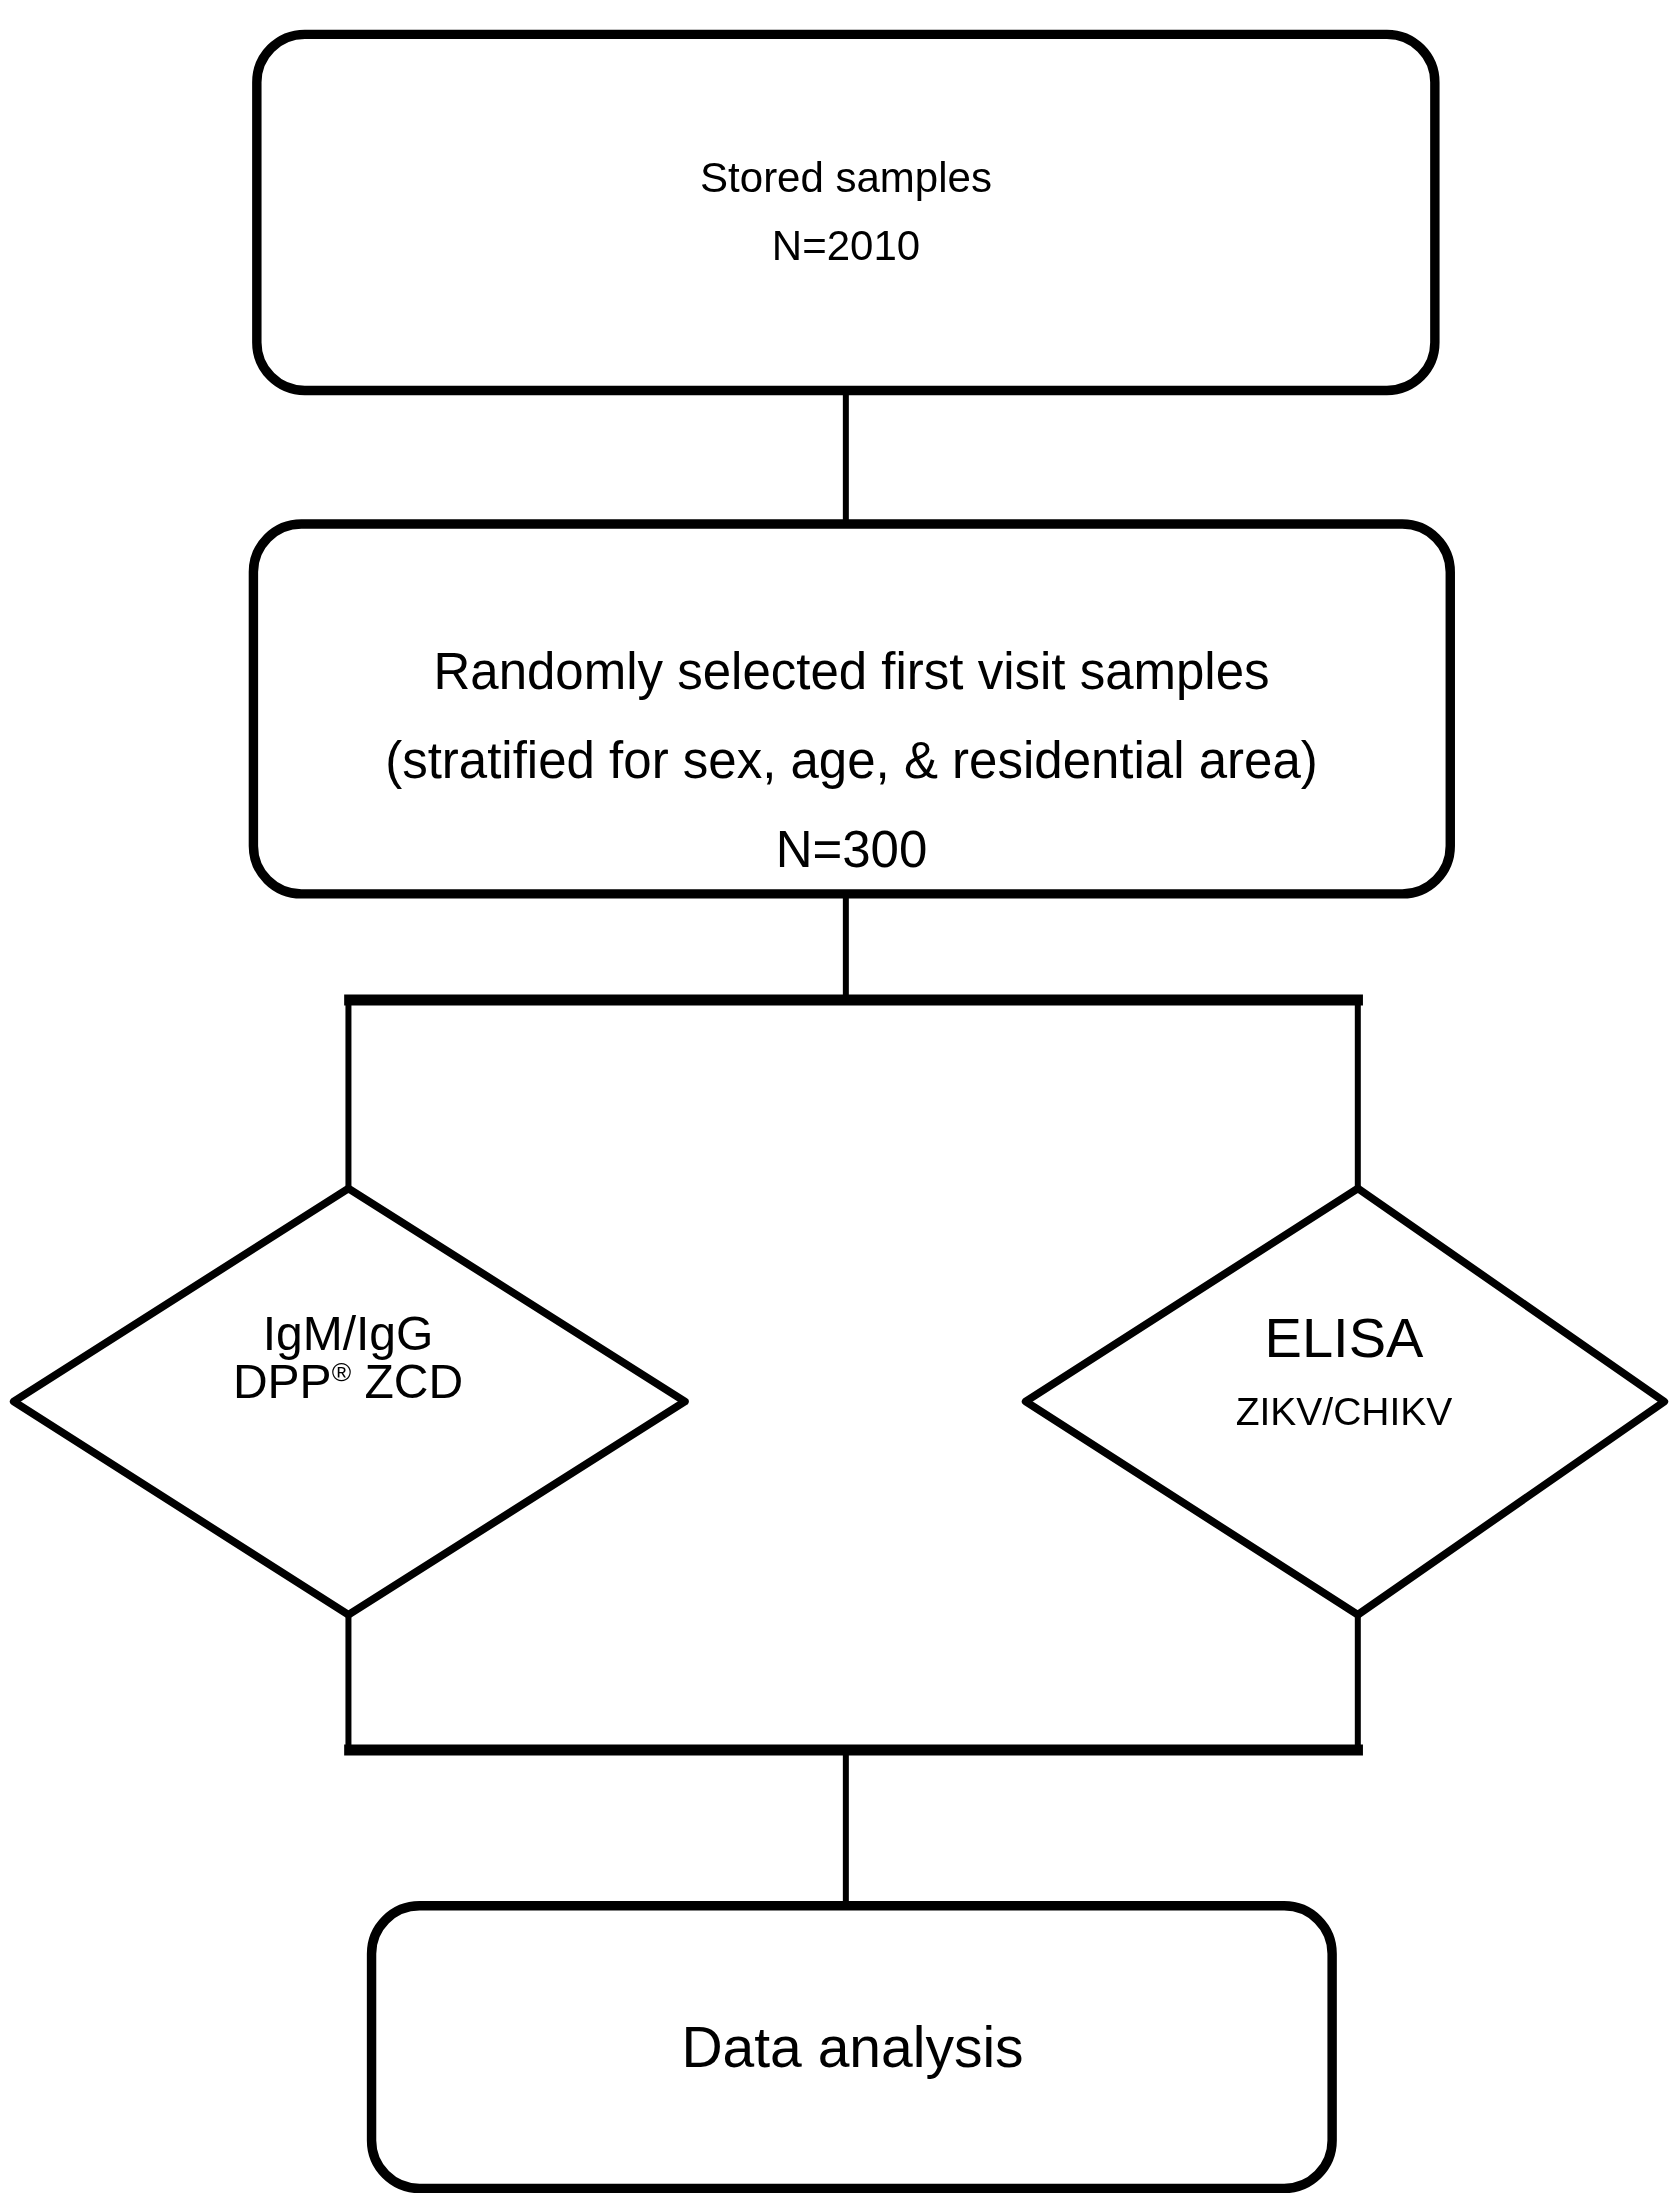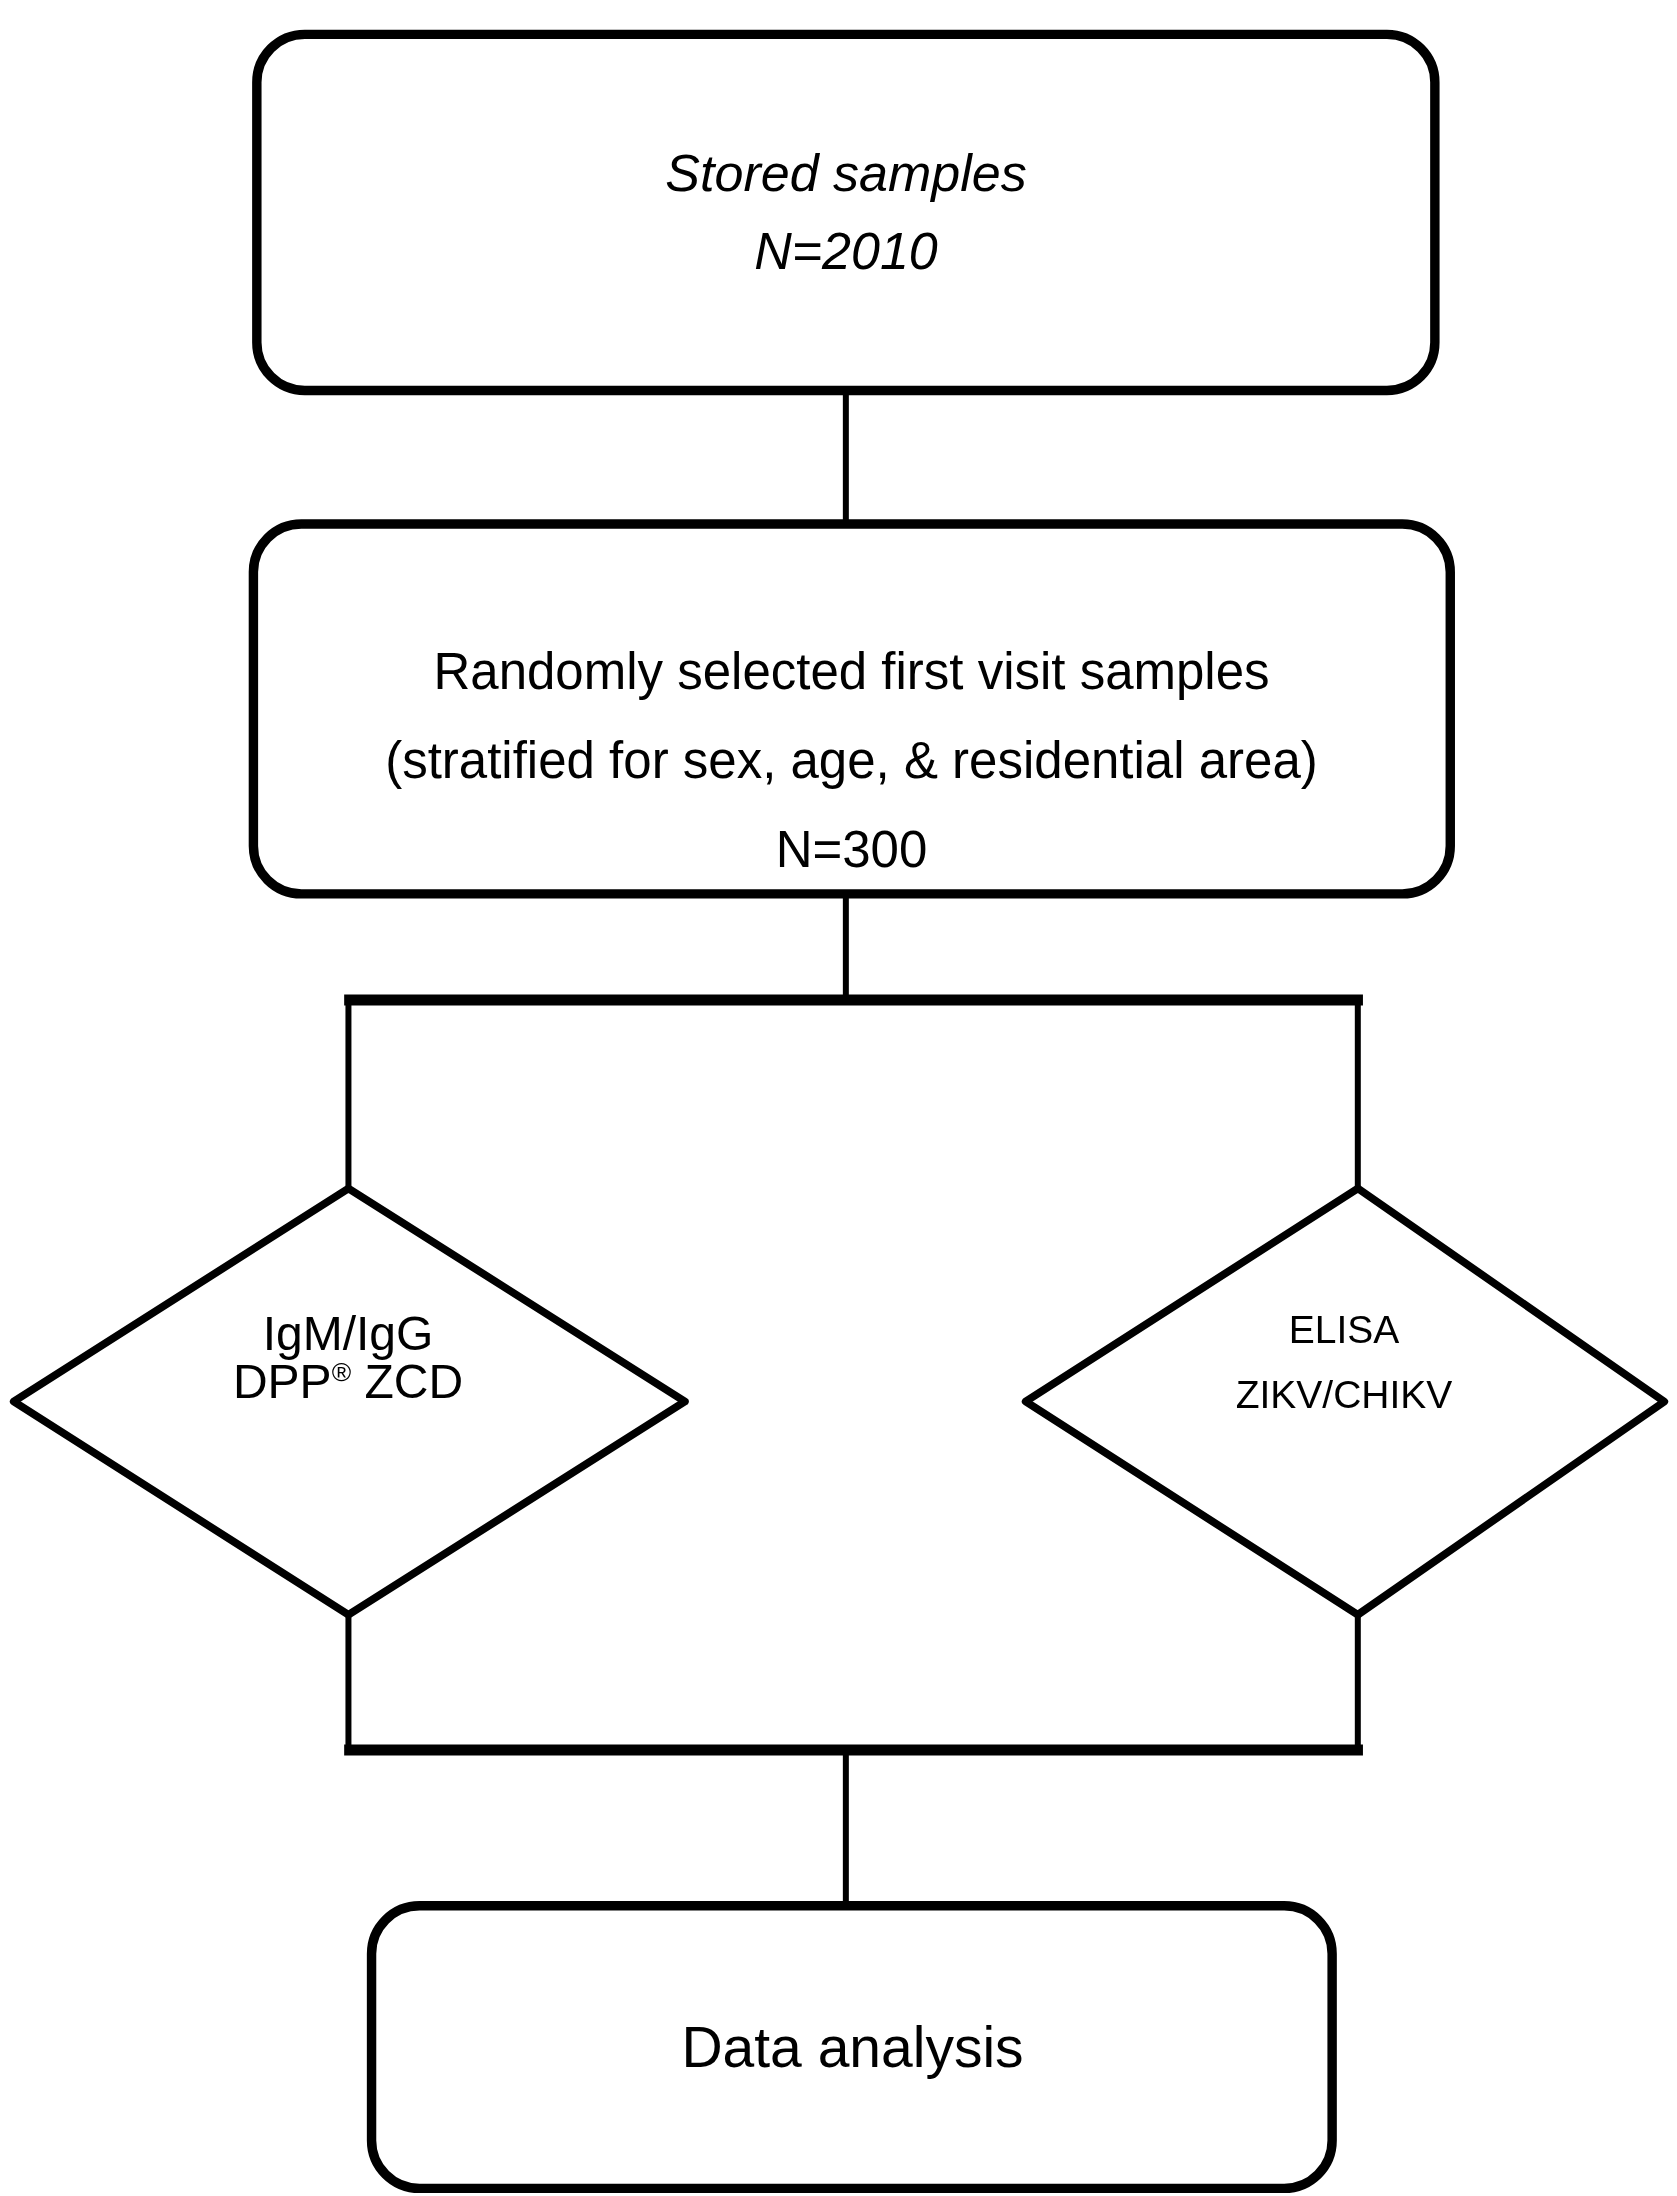--- a/index.html
+++ b/index.html
@@ -61,21 +61,21 @@
   #box-stored-text {
     left: 257px;
     top: 34px;
     width: 1178px;
     height: 356px;
     display: flex;
     flex-direction: column;
     justify-content: center;
     align-items: center;
   }
-  #box-stored-text .tline { font-size: 52px; margin: 13px 0; font-style: italic; }
+  #box-stored-text .tline { font-size: 42px; margin: 13px 0; }
 
   #box-random-text {
     left: 253px;
     top: 524px;
     width: 1197px;
     height: 370px;
     display: flex;
     flex-direction: column;
     justify-content: flex-end;
     align-items: center;
@@ -90,21 +90,21 @@
   }
   #diamond-dpp-text .tline-1 { font-size: 48px; margin-bottom: 31px; }
   #diamond-dpp-text .tline-2 { font-size: 48px; }
 
   #diamond-elisa-text {
     left: 1087px;
     top: 1310px;
     width: 514px;
     text-align: center;
   }
-  #diamond-elisa-text .tline-1 { font-size: 39px; margin-bottom: 26px; }
+  #diamond-elisa-text .tline-1 { font-size: 56px; margin-bottom: 26px; }
   #diamond-elisa-text .tline-2 { font-size: 39px; }
 
   #box-analysis-text {
     left: 372px;
     top: 1906px;
     width: 961px;
     height: 283px;
     display: flex;
     flex-direction: column;
     justify-content: center;

